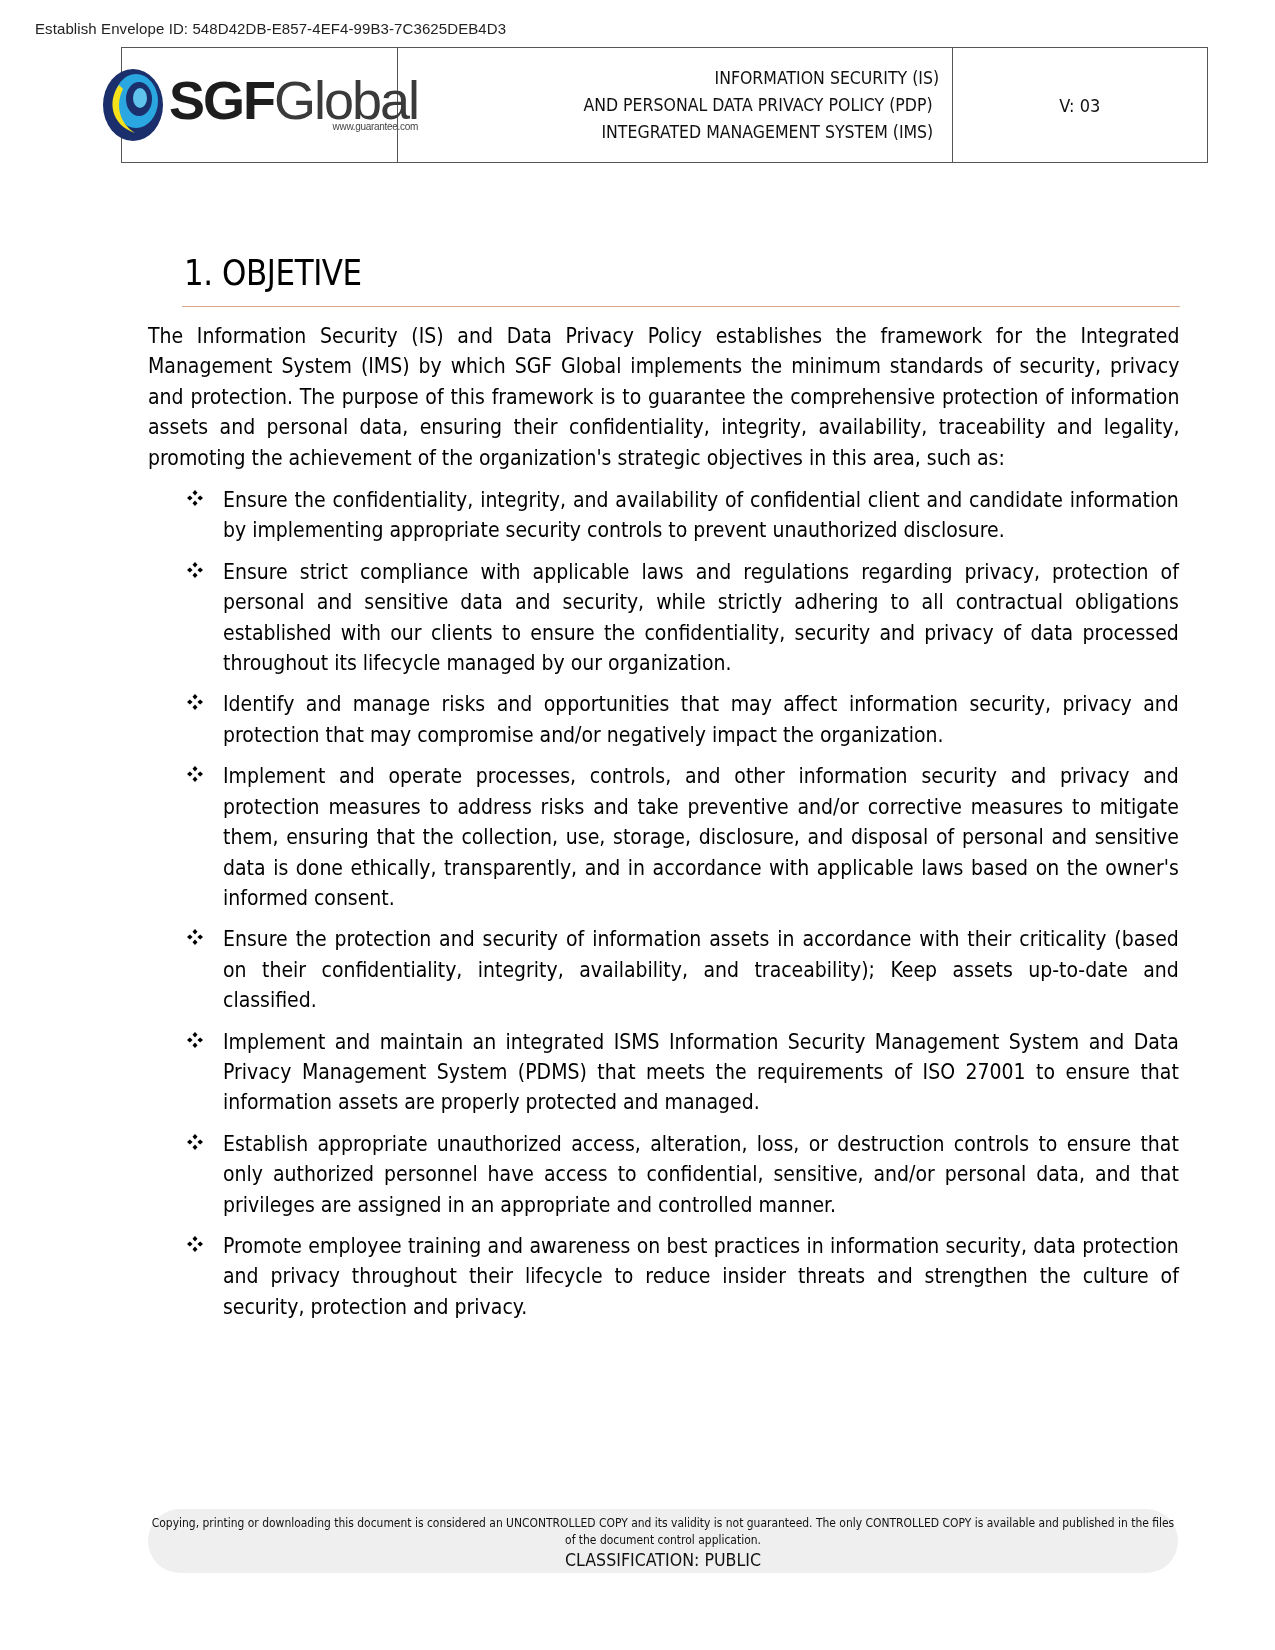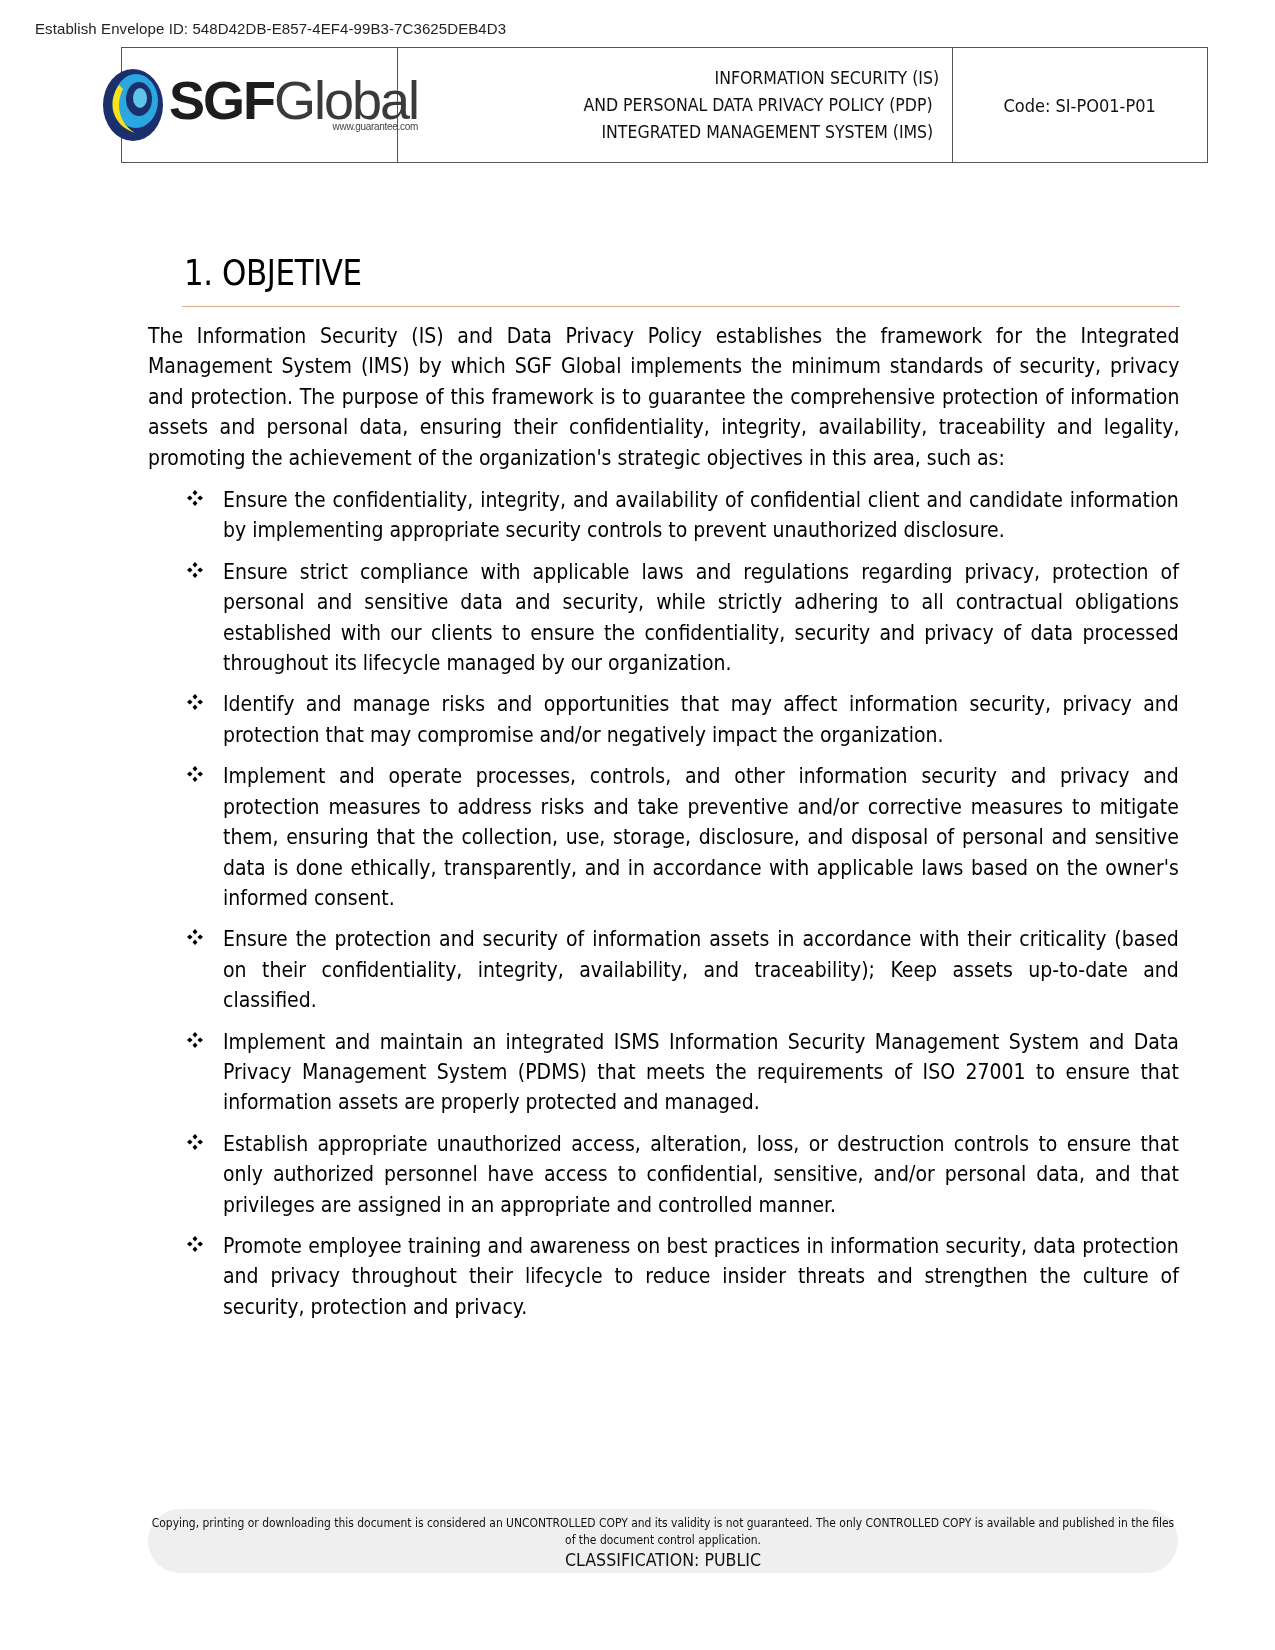--- a/index.html
+++ b/index.html
@@ -109,21 +109,21 @@
       </div>
     </div>
   </div>
   <div class="title-cell">
     <div>INFORMATION SECURITY (IS)</div>
     <div>AND PERSONAL DATA PRIVACY POLICY (PDP)</div>
     <div>INTEGRATED MANAGEMENT SYSTEM (IMS)</div>
   </div>
   <div class="meta-cell">
     <div class="meta-row">
-        <span>Code: SI-PO01-P01</span>
+        <span>V: 03</span>
       </div>
   </div>
 </div>
 
 <div class="section-title">1. OBJETIVE</div>
 <div class="title-rule"></div>
 
 <div class="content">
   <p class="intro">The Information Security (IS) and Data Privacy Policy establishes the framework for the Integrated Management System (IMS) by which SGF Global implements the minimum standards of security, privacy and protection. The purpose of this framework is to guarantee the comprehensive protection of information assets and personal data, ensuring their confidentiality, integrity, availability, traceability and legality, promoting the achievement of the organization's strategic objectives in this area, such as:</p>
   <ul class="bullets">

